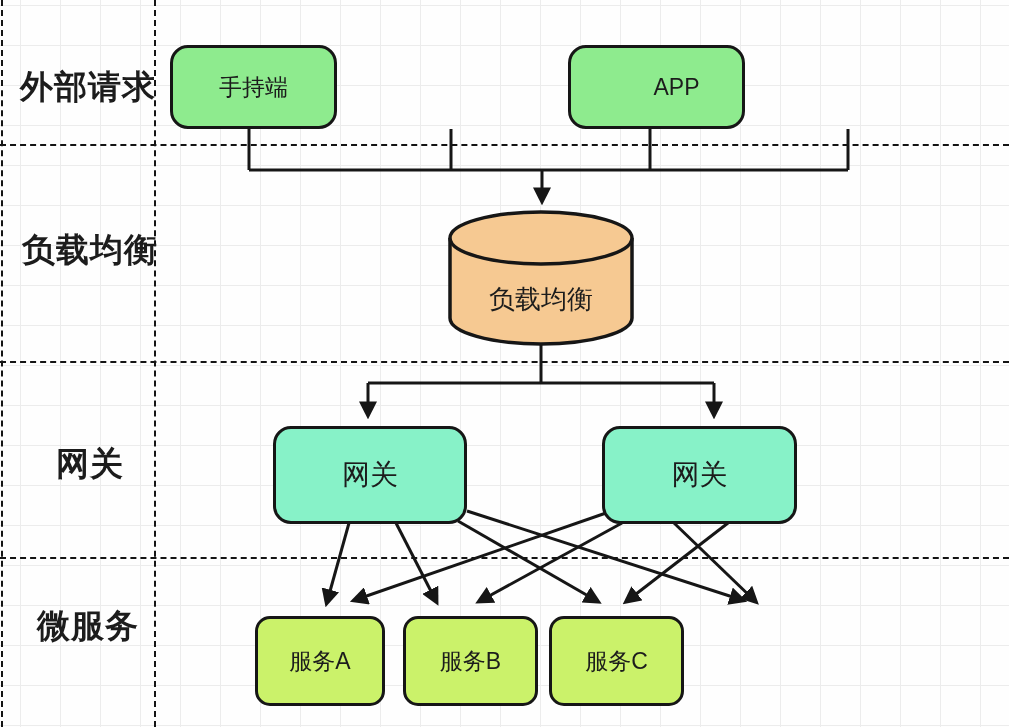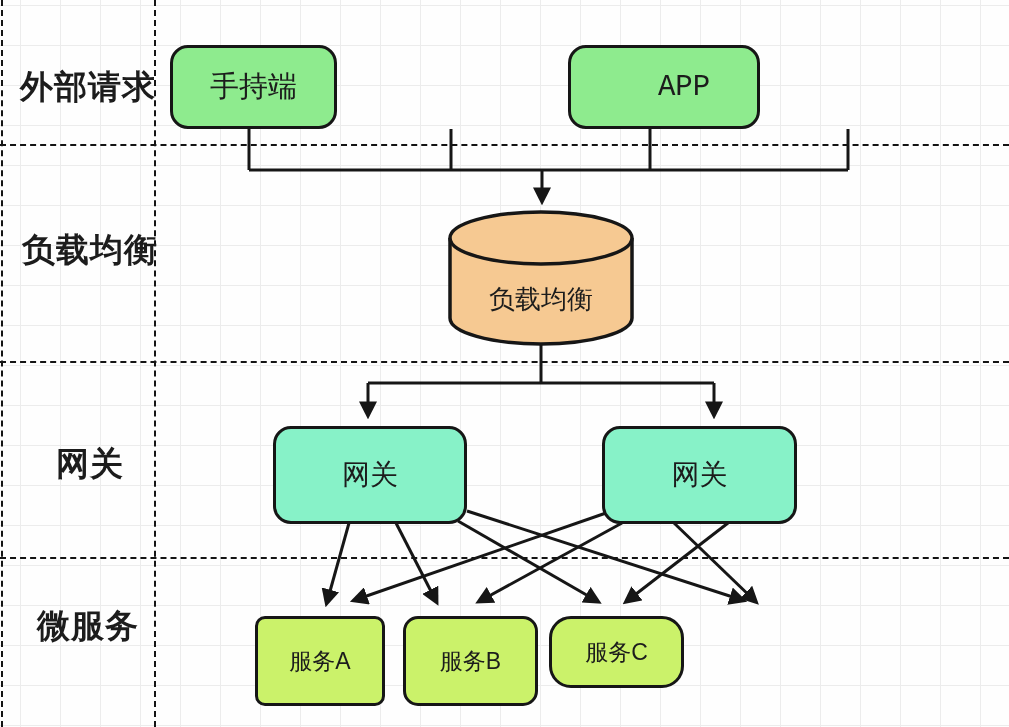--- a/index.html
+++ b/index.html
@@ -19,21 +19,21 @@
   .lane-label {
     position:absolute; transform:translate(-50%,-50%);
     font-size:33px; font-weight:bold; letter-spacing:1px; white-space:nowrap;
   }
   .node {
     position:absolute; box-sizing:border-box;
     display:flex; align-items:center; justify-content:center;
     border:3.5px solid #161616; border-radius:18px;
     white-space:nowrap; text-align:center;
   }
-  .client  { background:var(--client-fill,#8eeb8e);  font-size:29px;font-family:Liberation Mono, monospace; }
+  .client  { background:var(--client-fill,#8eeb8e);  font-size:23px; }
   .gateway { background:var(--gateway-fill,#87f2c8); font-size:28px; }
   .service { background:var(--service-fill,#cbf26a); font-size:23px; border-radius:15px; }
   .lb-label {
     position:absolute; transform:translate(-50%,-50%);
     font-size:26px; white-space:nowrap;
   }
   svg.wires { position:absolute; left:0; top:0; }
 </style>
 </head>
 <body>
@@ -78,24 +78,24 @@
       <line x1="674" y1="523" x2="755" y2="601" marker-end="url(#arrow)"></line>
     </g>
 
     <g stroke="#161616" stroke-width="3.5" style="fill:var(--lb-fill,#f6c992);">
       <path d="M450 238 V318 A91 26 0 0 0 632 318 V238"></path>
       <ellipse cx="541" cy="238" rx="91" ry="26"></ellipse>
     </g>
   </svg>
 
   <div class="node client" style="left:170px; top:45px; width:167px; height:84px;">手持端</div>
-  <div class="node client" style="left:568px; top:45px; width:192px; height:84px;padding-left:40px;">APP</div>
+  <div class="node client" style="left:568px; top:45px; width:177px; height:84px;padding-left:40px;">APP</div>
 
   <div class="lb-label" style="left:541px; top:299px;">负载均衡</div>
 
   <div class="node gateway" style="left:273px; top:426px; width:194px; height:98px;">网关</div>
   <div class="node gateway" style="left:602px; top:426px; width:195px; height:98px;">网关</div>
 
-  <div class="node service" style="left:255px; top:616px; width:130px; height:90px;border-radius:10px;">服务A</div>
+  <div class="node service" style="left:255px; top:616px; width:130px; height:90px;">服务A</div>
   <div class="node service" style="left:403px; top:616px; width:135px; height:90px;">服务B</div>
-  <div class="node service" style="left:549px; top:616px; width:135px; height:72px;border-radius:22px;">服务C</div>
+  <div class="node service" style="left:549px; top:616px; width:135px; height:90px;">服务C</div>
 
 </div>
 
 </body></html>

